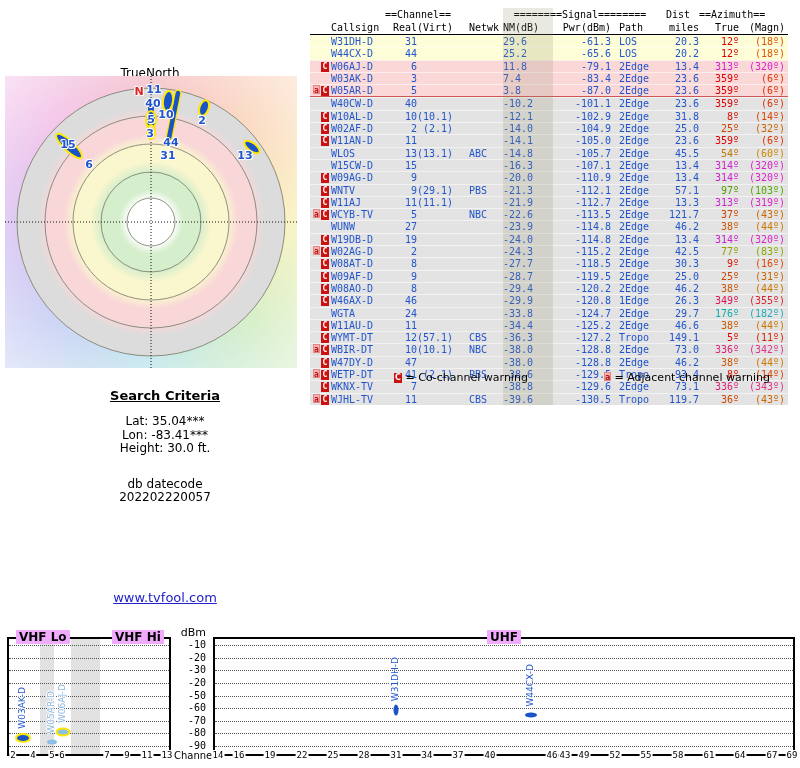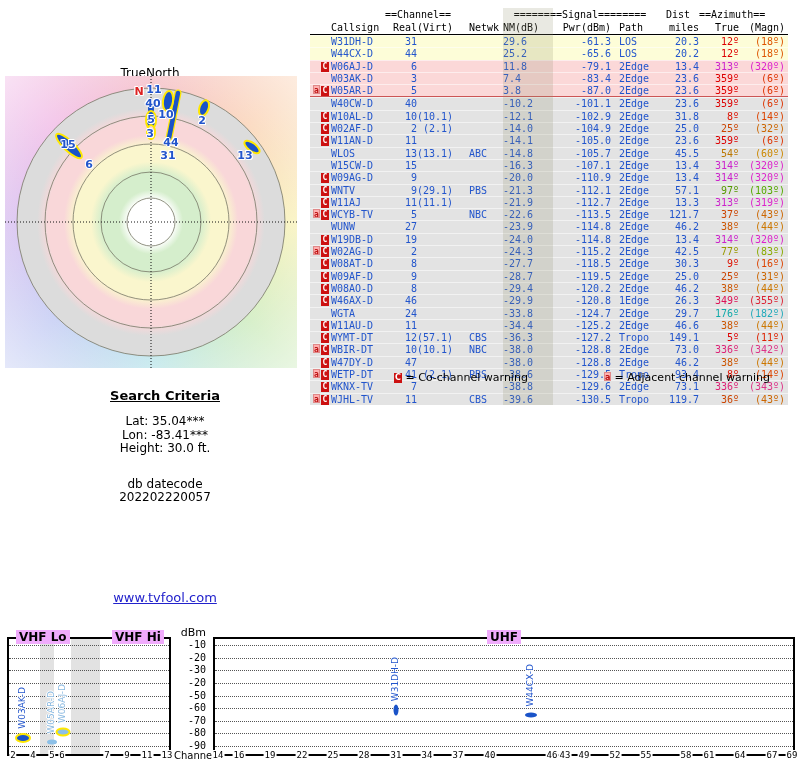--- a/index.html
+++ b/index.html
@@ -255,21 +255,21 @@
       <div class="xtick" style="left: 364px; top: 755px;">28</div>
       <div class="xtick" style="left: 396px; top: 755px;">31</div>
       <div class="xtick" style="left: 427px; top: 755px;">34</div>
       <div class="xtick" style="left: 458px; top: 755px;">37</div>
       <div class="xtick" style="left: 490px; top: 755px;">40</div>
       <div class="xtick" style="left: 521px; top: 755px; margin-left: 44px;">43</div>
       <div class="xtick" style="left: 552px; top: 755px;">46</div>
       <div class="xtick" style="left: 584px; top: 755px;">49</div>
       <div class="xtick" style="left: 615px; top: 755px;">52</div>
       <div class="xtick" style="left: 646px; top: 755px;">55</div>
-      <div class="xtick" style="left: 678px; top: 755px; margin-left: 8px;">58</div>
+      <div class="xtick" style="left: 678px; top: 755px;">58</div>
       <div class="xtick" style="left: 709px; top: 755px;">61</div>
       <div class="xtick" style="left: 740px; top: 755px;">64</div>
       <div class="xtick" style="left: 772px; top: 755px;">67</div>
       <div class="xtick" style="left: 792px; top: 755px;">69</div>
       <div class="ytick" style="left: 168px; top: 639px;">-10</div>
       <div class="ytick" style="left: 168px; top: 651.625px;">-20</div>
       <div class="ytick" style="left: 168px; top: 664.25px;">-30</div>
       <div class="ytick" style="left: 168px; top: 676.875px;">-20</div>
       <div class="ytick" style="left: 168px; top: 689.5px;">-50</div>
       <div class="ytick" style="left: 168px; top: 702.125px;">-60</div>

